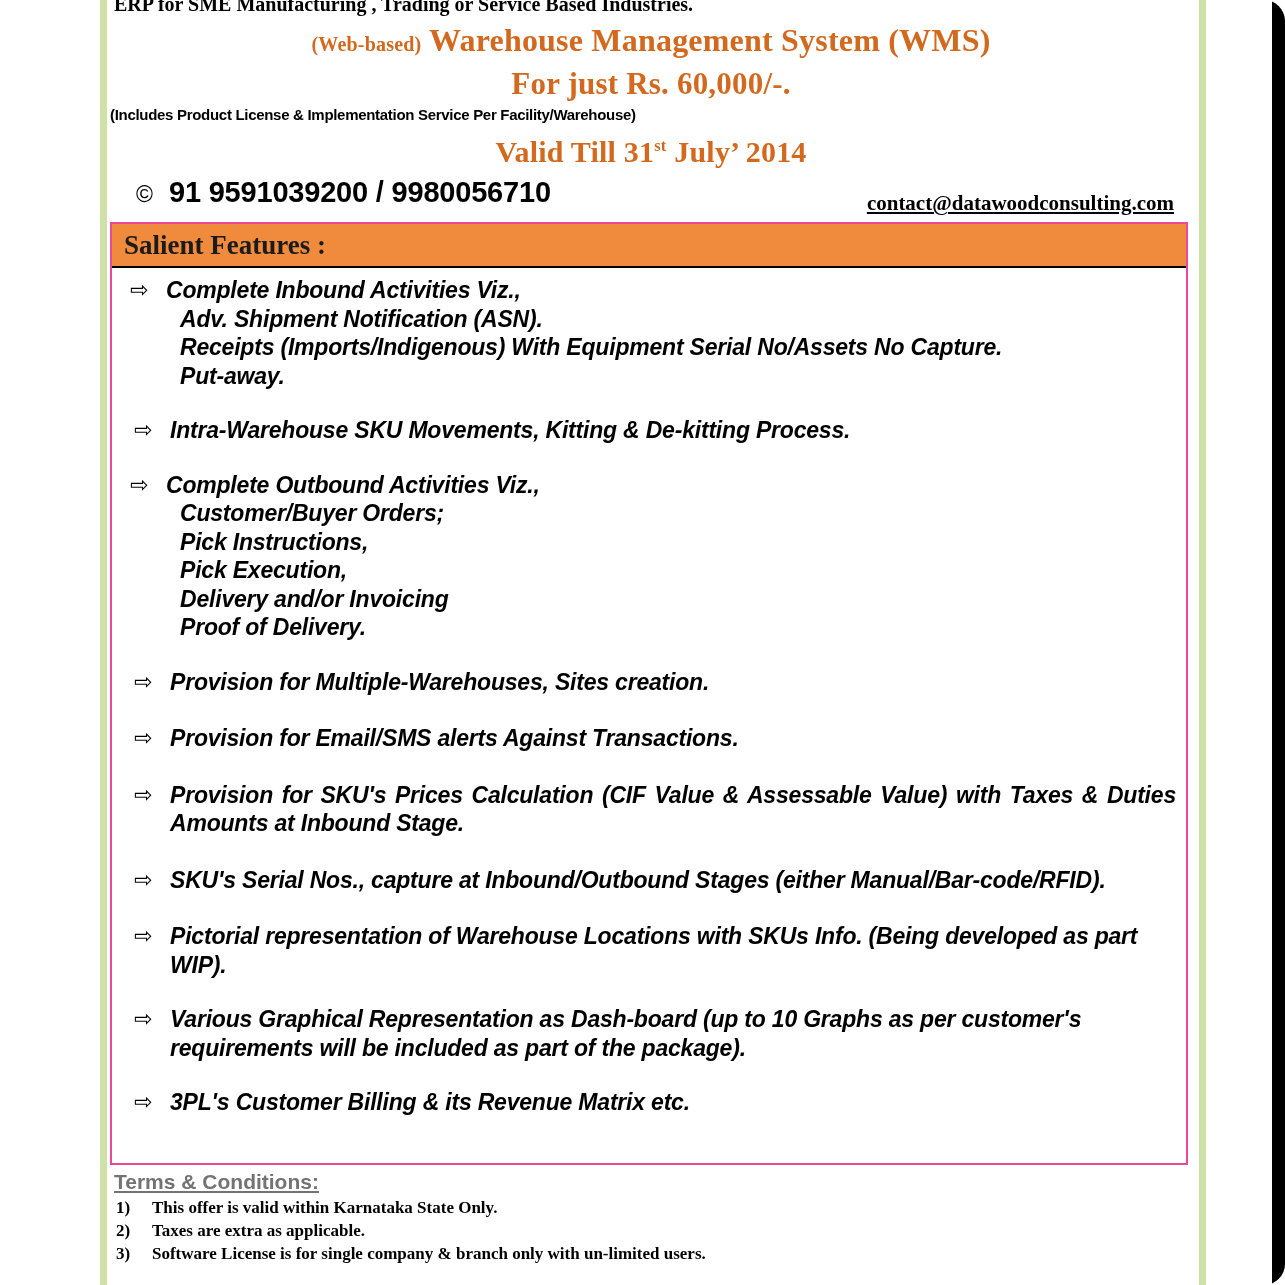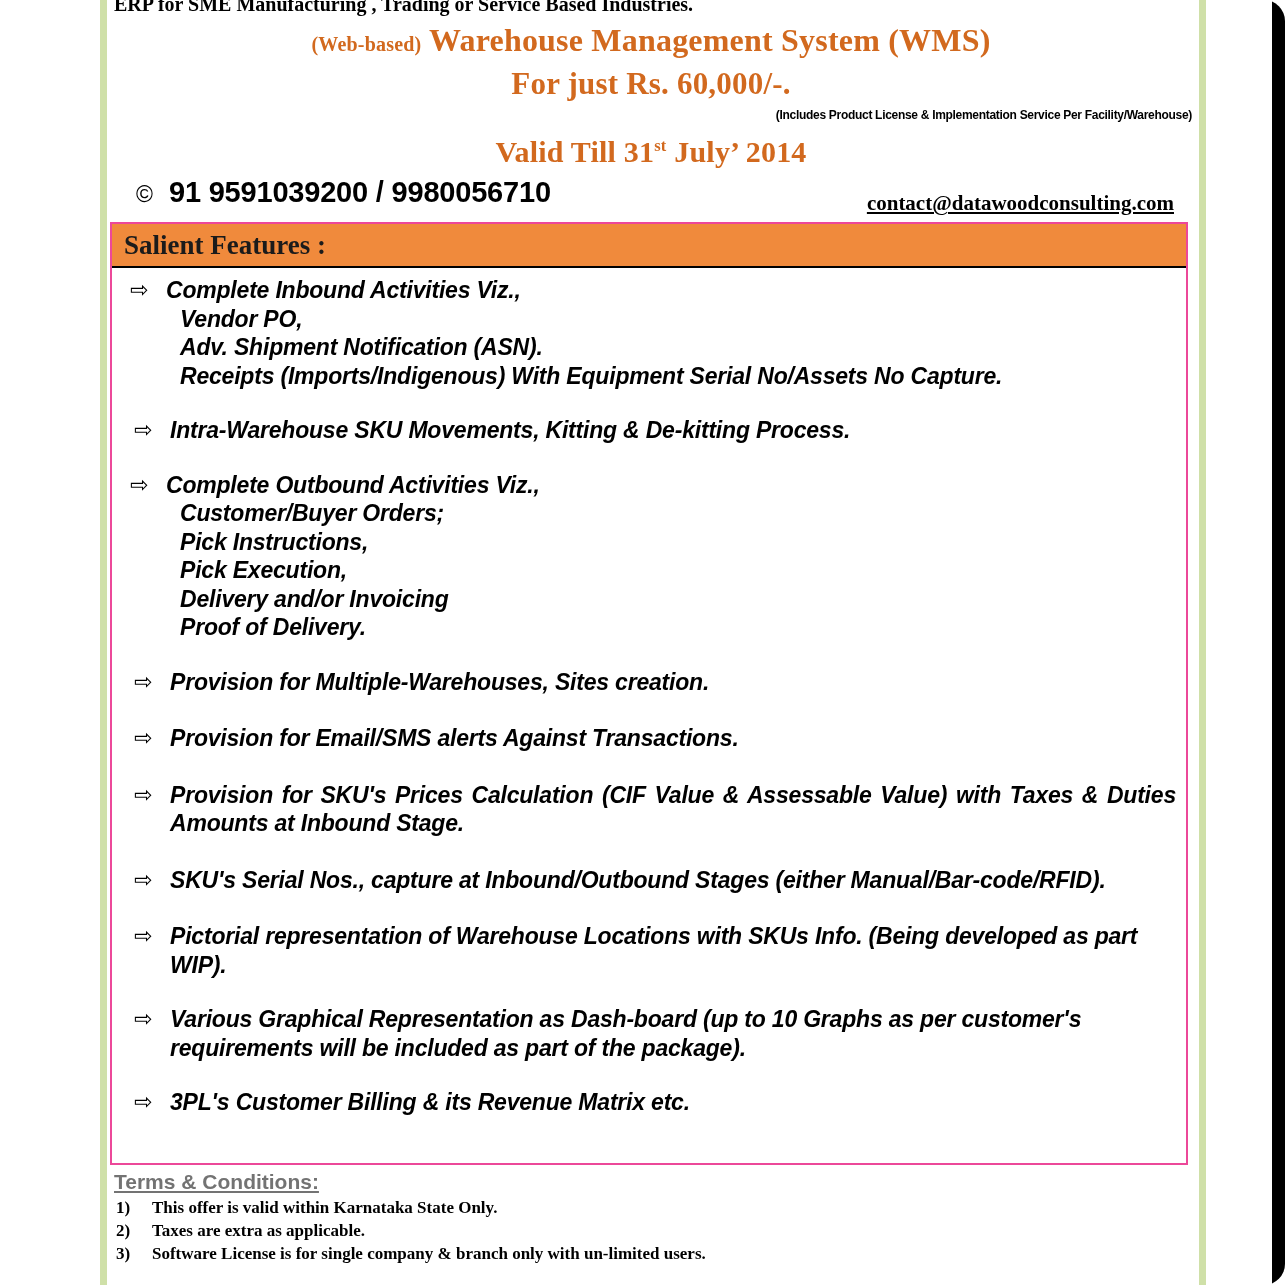--- a/index.html
+++ b/index.html
@@ -73,25 +73,25 @@
     margin: 0;
   }
   .offer-1 { font-size: 31px; line-height: 36px; margin-top: 4px; }
   .offer-2 { font-size: 32px; line-height: 40px; }
   .offer-2 .small-prefix { font-size: 20px; }
   .offer-3 { font-size: 31px; line-height: 40px; }
   .offer-5 { font-size: 30px; line-height: 40px; }
   .offer-5 sup { font-size: .55em; vertical-align: super; }
 
   .includes-line {
-    text-align: right;
+    text-align: left;
     color: #000000;
     font-family: "Liberation Sans", sans-serif;
     font-weight: bold;
-    font-size: 12px;
+    font-size: 15px;
     line-height: 22px;
     letter-spacing: -0.3px;
     margin: 0;
   }
 
   
   .contact-row {
     position: relative;
     height: 40px;
     margin-top: 6px;
@@ -273,23 +273,23 @@
       <div class="features-header">
         <span class="features-header-text">Salient Features :</span>
       </div>
 
       <div class="features-body">
         <ul class="feature-list">
 
           <li class="feature-item">
             <span class="bullet-arrow">⇨</span>
             <span>Complete Inbound Activities  Viz.,</span>
-            <span class="sub-line">Vendor PO,</span>
             <span class="sub-line">Adv. Shipment Notification (ASN).</span>
             <span class="sub-line">Receipts (Imports/Indigenous) With Equipment Serial No/Assets No Capture.</span>
+            <span class="sub-line">Put-away.</span>
           </li>
 
           <li class="feature-item indent-arrow indent-text" style="margin-top:26px;">
             <span class="bullet-arrow">⇨</span>
             <span>Intra-Warehouse SKU Movements, Kitting &amp; De-kitting Process.</span>
           </li>
 
           <li class="feature-item" style="margin-top:26px;">
             <span class="bullet-arrow">⇨</span>
             <span>Complete Outbound Activities Viz.,</span>

